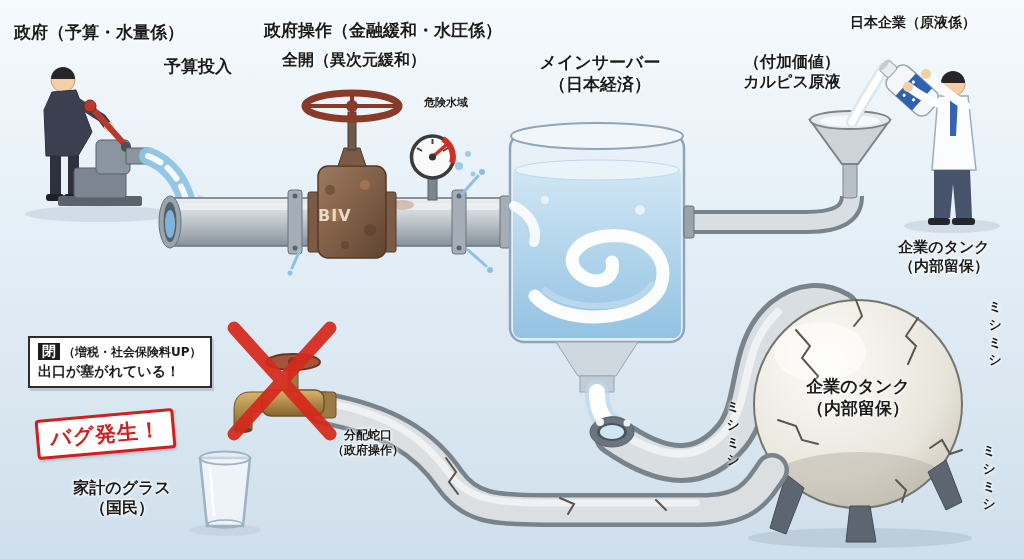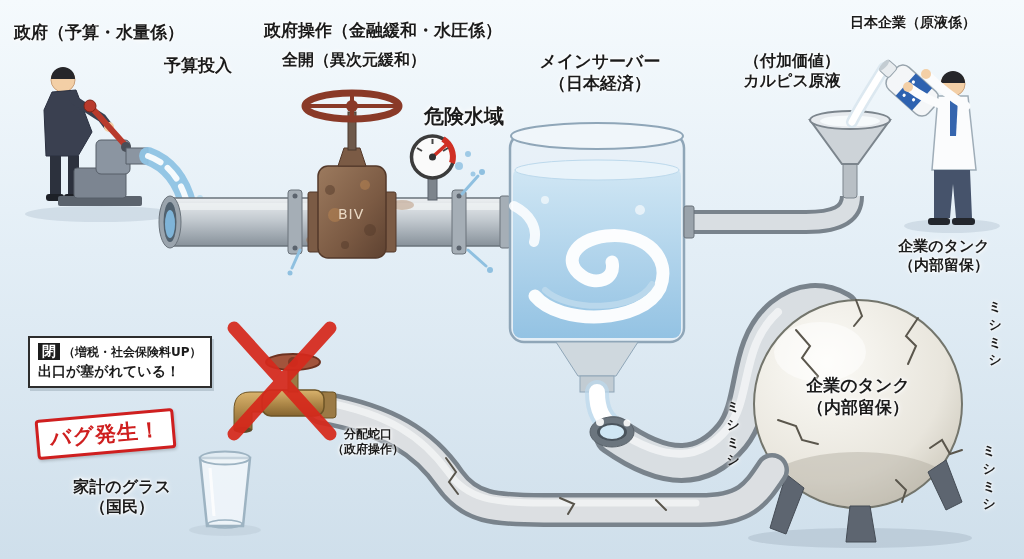--- a/index.html
+++ b/index.html
@@ -7,41 +7,41 @@
   body { font-family:"DejaVu Sans","Liberation Sans",sans-serif; }
   .stage {
     position:relative; width:1024px; height:559px; overflow:hidden;
     background:linear-gradient(180deg,#f5fafd 0%, #e3eef6 45%, #cfdfeb 100%);
   }
   .stage svg { position:absolute; left:0; top:0; }
   .lbl {
     position:absolute; color:#1b1b1b; font-weight:bold; line-height:1.28;
     text-shadow:0 0 3px #fff,0 0 3px #fff,0 0 6px #fff; white-space:nowrap;
   }
-  .center { text-align:center;font-family:Liberation Mono, monospace; }
+  .center { text-align:center; }
   .v { writing-mode:vertical-rl; letter-spacing:3px; }
   .note-box {
     position:absolute; left:28px; top:336px; background:#ffffff;
     border:2px solid #2d2d2d; border-radius:0; padding:5px 8px;
     font-weight:bold; color:#1b1b1b; box-shadow:2px 3px 0 rgba(40,60,80,.18);
   }
   .note-line1 { font-size:12px; }
   .note-line2 { font-size:14px; margin-top:2px; }
   .badge {
     display:inline-block; background:#1c1c1c; color:#ffffff;
     padding:0 4px; margin-right:3px; font-size:14px; line-height:1.2;
   }
   .bug-label {
     position:absolute; left:36px; top:414px; background:#ffffff;
     border:3px solid #cf1f1f; color:#cf1f1f; font-size:21px; font-weight:bold;
     padding:3px 11px; transform:rotate(-5deg); border-radius:4px;
     letter-spacing:1px; box-shadow:1px 2px 3px rgba(0,0,0,.18);
   }
   .stamp {
-    position:absolute; left:338px; top:206px; font-size:14px; font-weight:normal;
+    position:absolute; left:318px; top:206px; font-size:16px; font-weight:bold;
     color:#ead9c4; letter-spacing:1px;
   }
 </style>
 </head>
 <body>
 
 <div class="stage">
 
 <svg width="1024" height="559" viewBox="0 0 1024 559">
   <defs>
@@ -307,21 +307,21 @@
   <div class="lbl" style="left:14px;top:22px;font-size:17px">政府（予算・水量係）</div>
 
   <div class="lbl center" style="left:128px;top:56px;width:140px;font-size:17px">
     <div>予算投入</div>
   </div>
 
   <div class="lbl" style="left:264px;top:20px;font-size:17px">政府操作（金融緩和・水圧係）</div>
 
   <div class="lbl" style="left:282px;top:50px;font-size:16px">全開（異次元緩和）</div>
 
-  <div class="lbl" style="left:424px;top:104px;font-size:20px">危険水域</div>
+  <div class="lbl" style="left:424px;top:96px;font-size:11px">危険水域</div>
 
   <div class="lbl center" style="left:505px;top:52px;width:190px;font-size:17px">
     <div>メインサーバー</div>
     <div>（日本経済）</div>
   </div>
 
   <div class="lbl center" style="left:712px;top:52px;width:160px;font-size:16px">
     <div>（付加価値）</div>
     <div>カルピス原液</div>
   </div>

